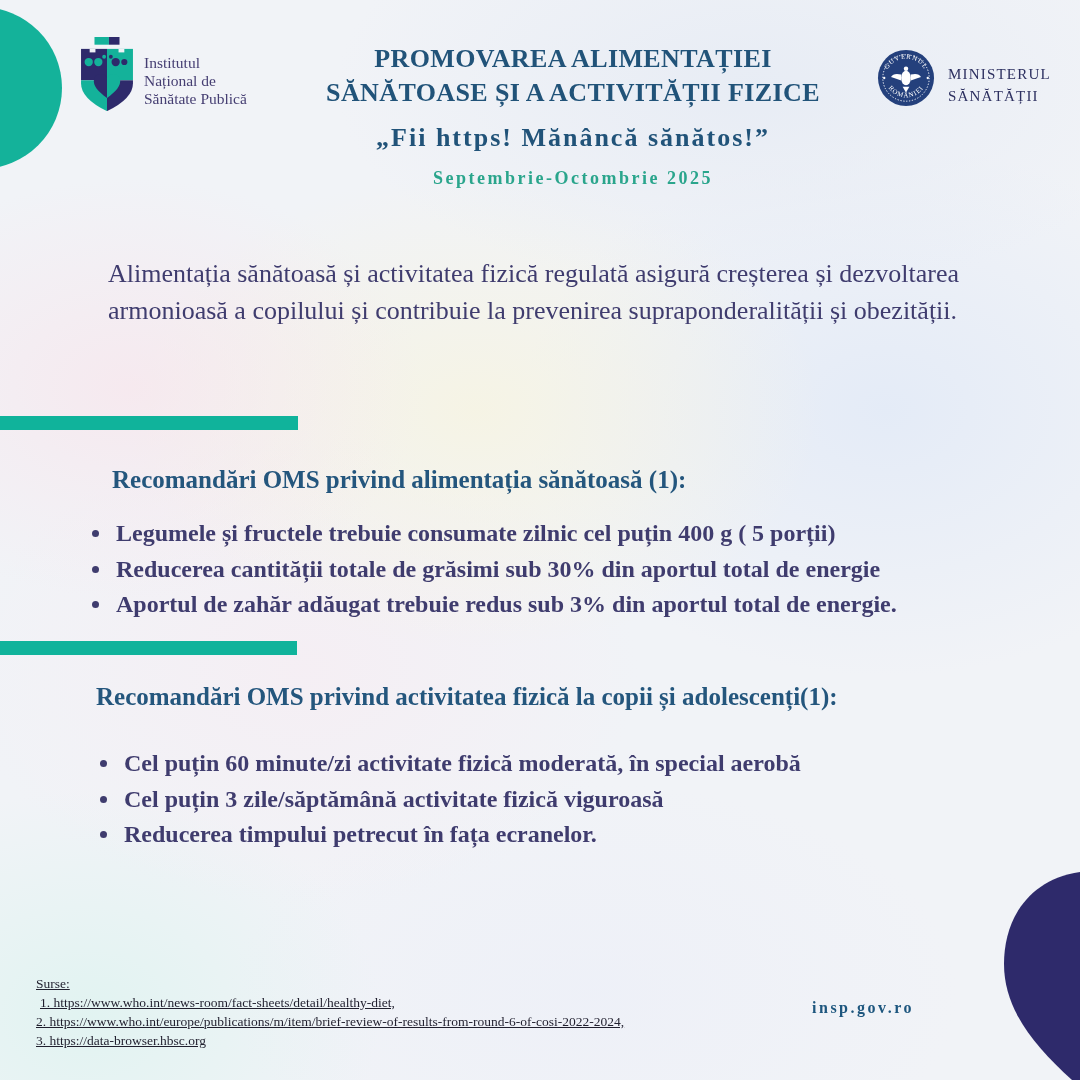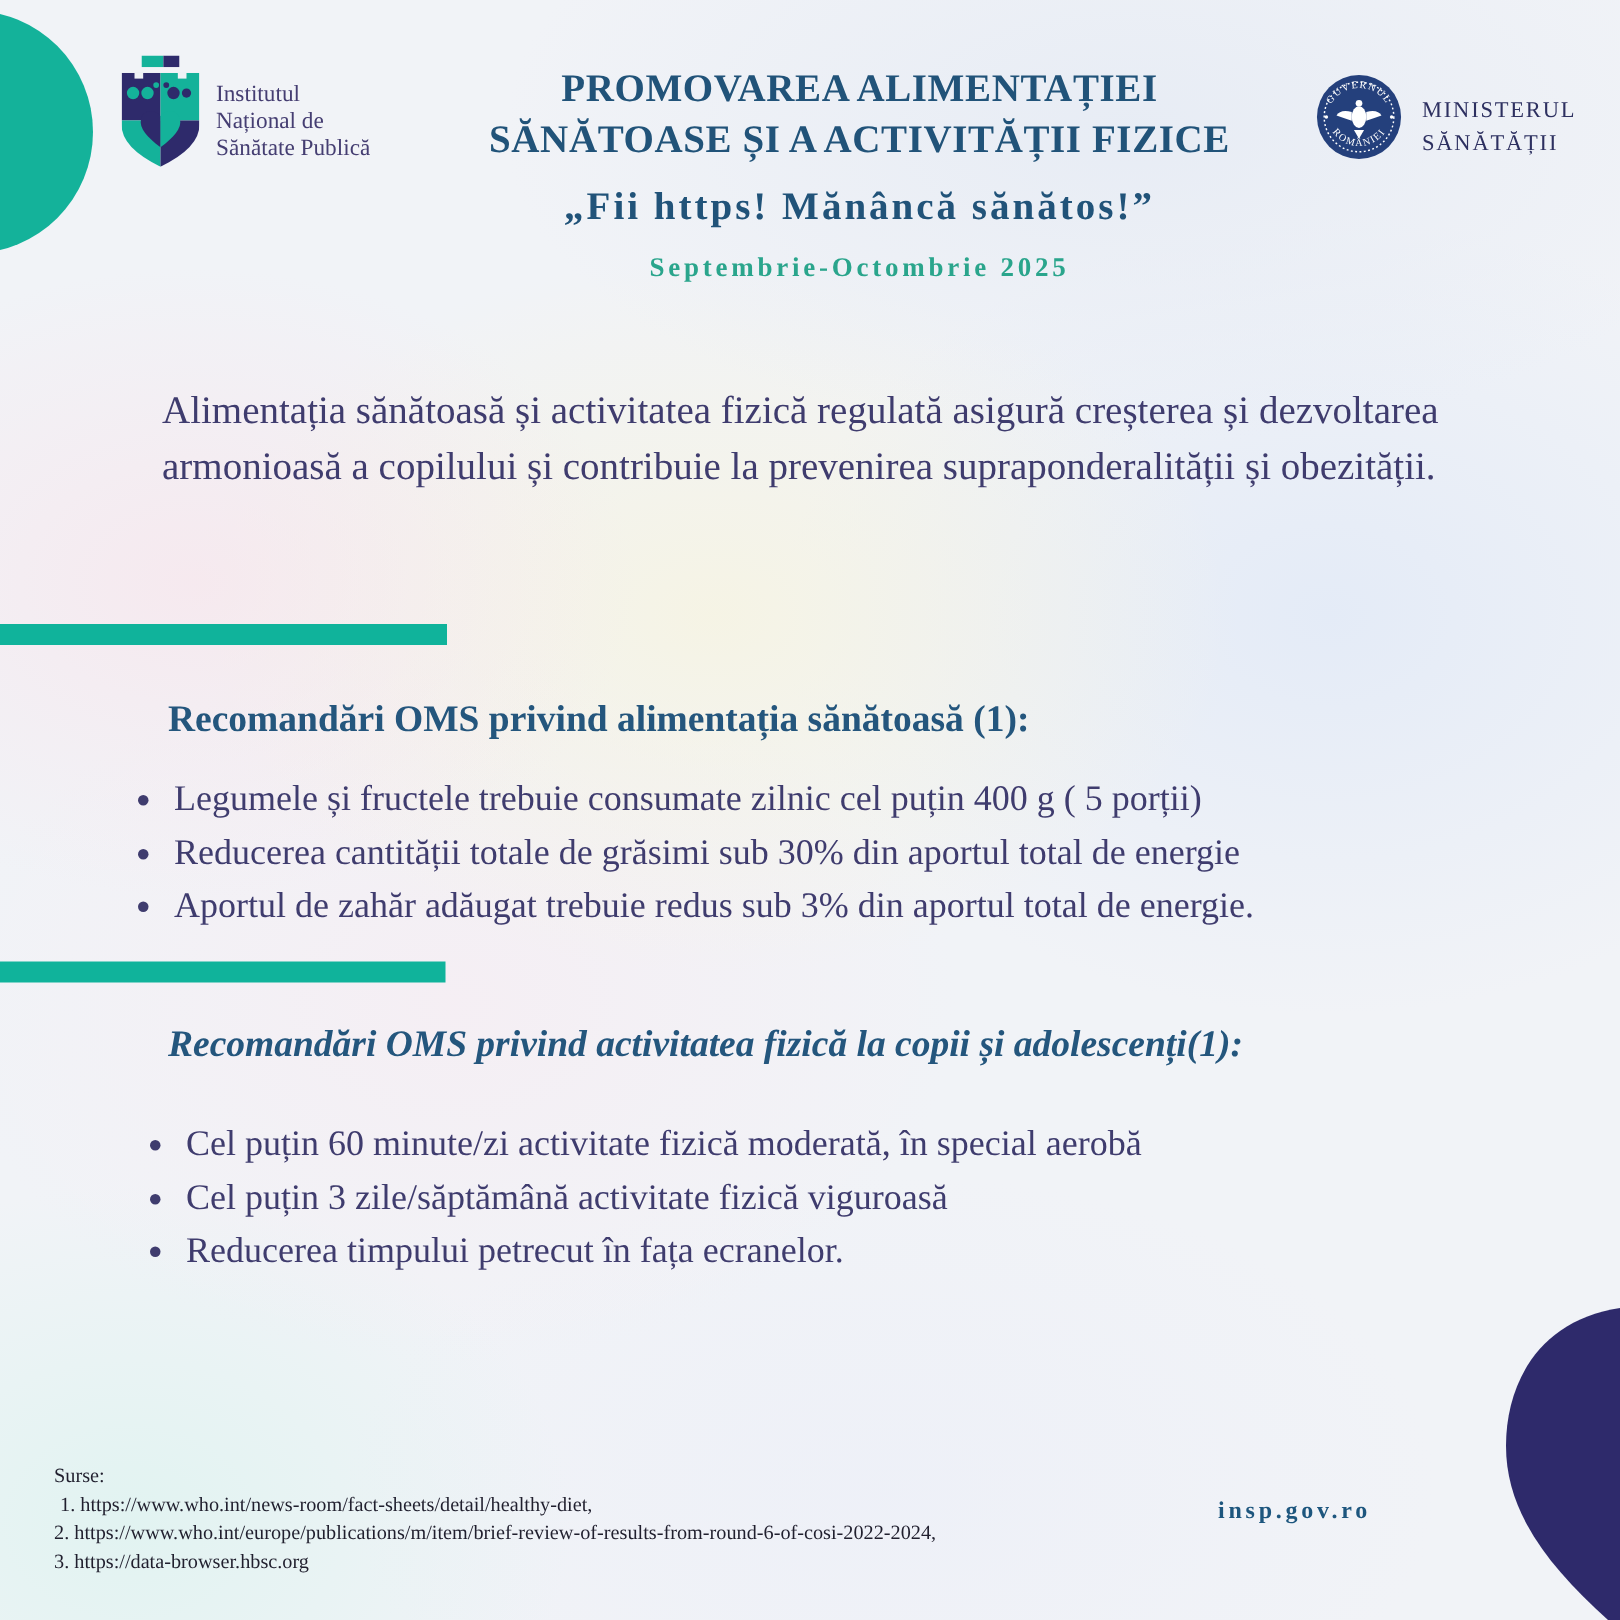--- a/index.html
+++ b/index.html
@@ -31,29 +31,29 @@
   .ministry-text{position:absolute;left:948px;top:63px;font-size:15px;letter-spacing:1.2px;line-height:22px;color:#2d3060;}
 
   .intro{position:absolute;left:108px;top:255px;width:942px;font-size:26px;line-height:37px;color:#3f3c6e;margin:0;}
 
   .bar{position:absolute;left:0;height:14px;background:#10b39b;}
   .bar1{top:416px;width:298px;}
   .bar2{top:641px;width:297px;}
 
   .section-heading{position:absolute;margin:0;font-size:25px;font-weight:bold;color:#24567d;}
   .h1{left:112px;top:466px;}
-  .h2{left:112px;top:683px;font-style:italic;}
+  .h2{left:96px;top:683px;}
 
-  .bullets{position:absolute;list-style:none;margin:0;padding:0;font-size:24px;color:#3f3c6e;}
+  .bullets{position:absolute;list-style:none;margin:0;padding:0;font-size:24px;color:#3f3c6e;font-weight:bold;}
   .b1{left:90px;top:516px;width:960px;}
   .b2{left:98px;top:746px;width:950px;}
   .bullets li{position:relative;padding-left:26px;line-height:35.5px;}
   .bullets li::before{content:'';position:absolute;left:2px;top:14px;width:7px;height:7px;border-radius:50%;background:#3f3c6e;}
 
-  .sources{position:absolute;left:36px;top:974px;font-size:13.5px;line-height:19px;color:#201f2e;}
+  .sources{position:absolute;left:36px;top:974px;font-size:13.5px;line-height:19px;color:#201f2e;text-decoration:underline;}
   .sources .item1{padding-left:4px;}
   .website{position:absolute;left:763px;top:999px;width:200px;text-align:center;font-size:16px;font-weight:bold;letter-spacing:2.5px;color:#1d567e;}
 </style>
 </head>
 <body>
 
 <div class="page">
 
   <div class="teal-circle"></div>
 

